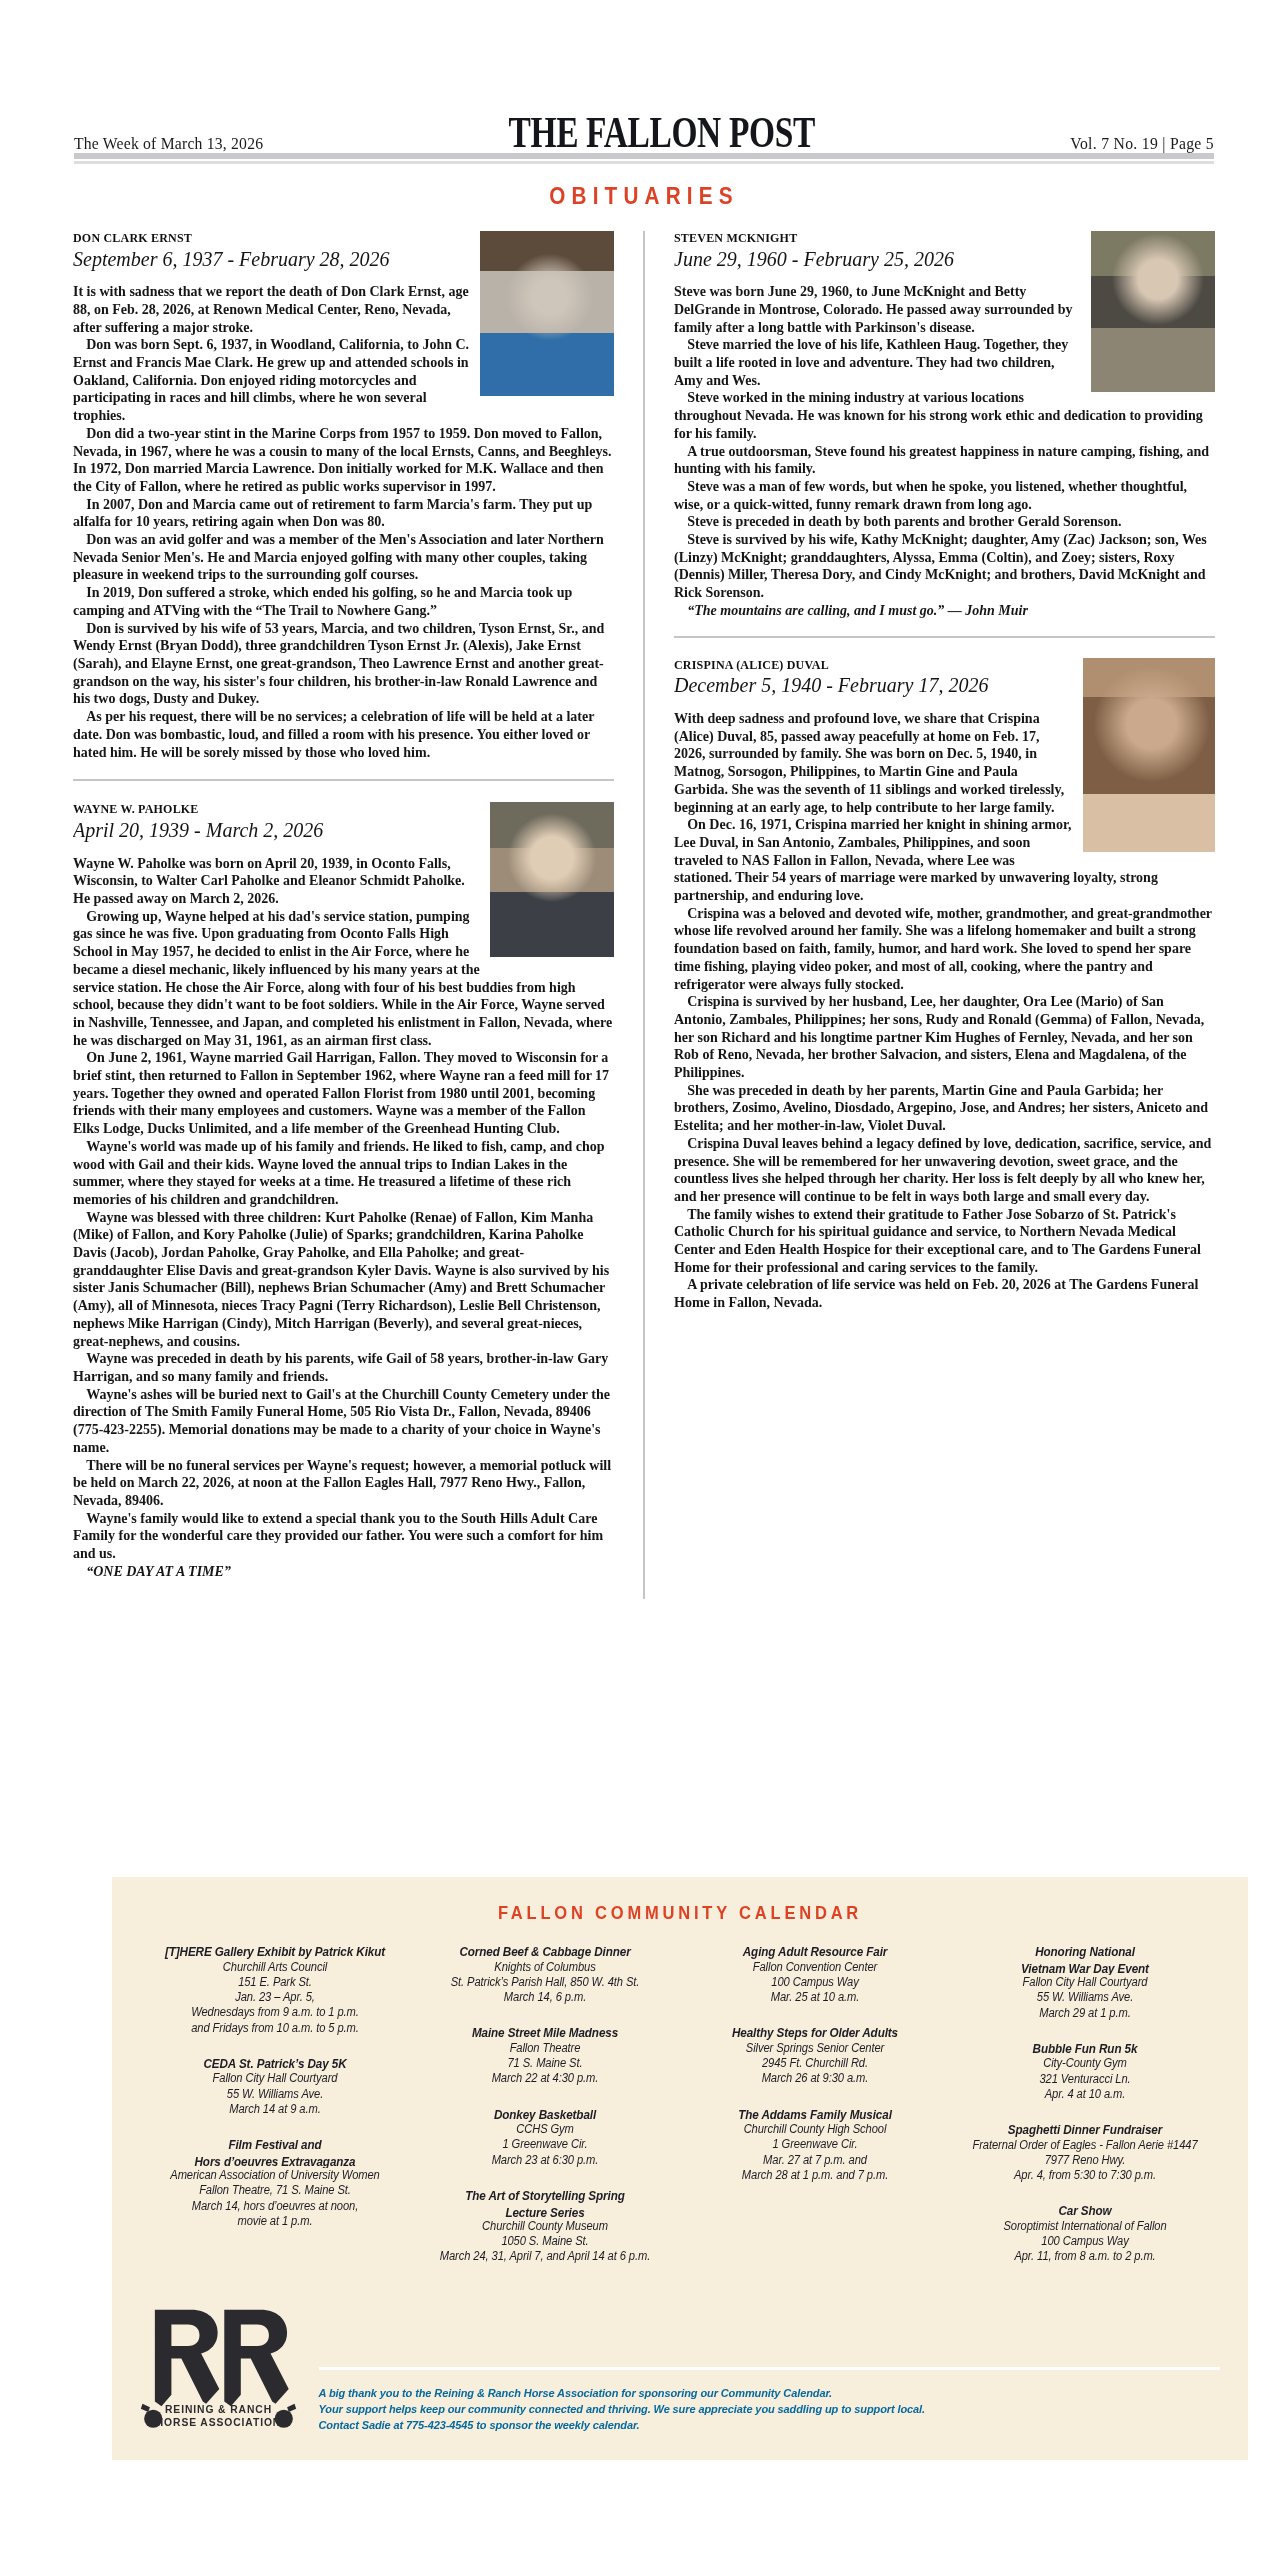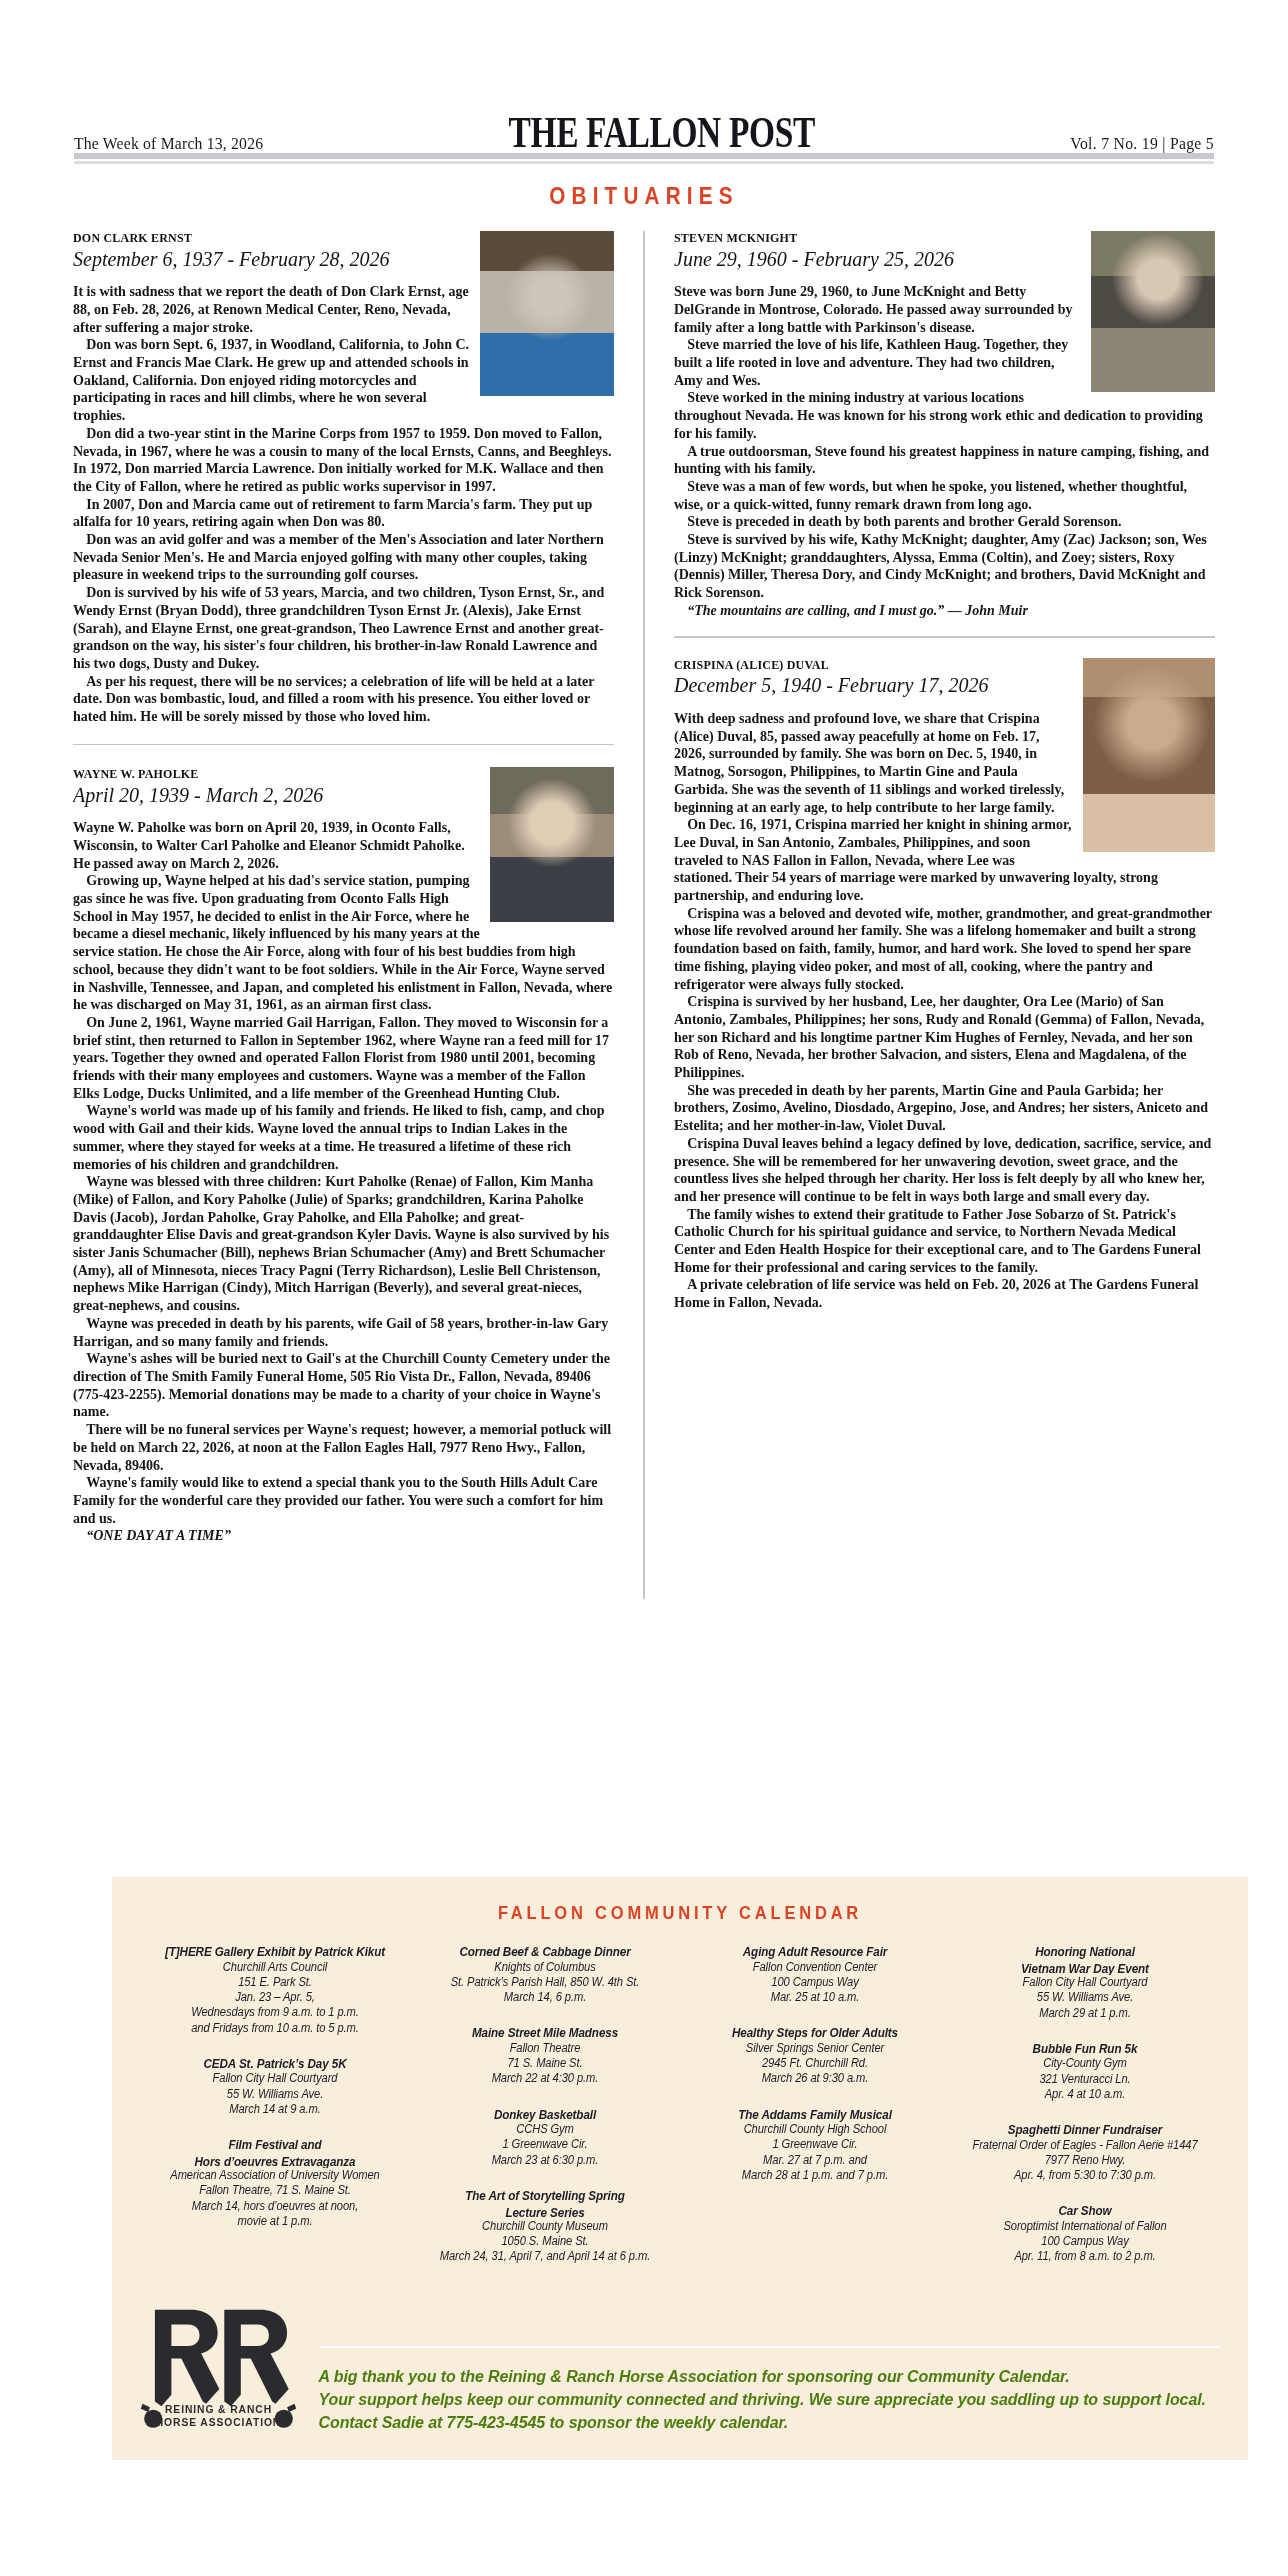--- a/index.html
+++ b/index.html
@@ -195,22 +195,22 @@
   }
   .logo svg { display:block; }
   .cal-thanks { flex:1; padding-bottom: 3.3px; }
   .cal-divider {
     height: 2.5px; background:#ffffff;
     margin-bottom: 16.5px; width: 100%;
   }
   .cal-thanks p {
     font-family:"Liberation Sans", sans-serif;
     font-weight:700; font-style: italic;
-    font-size: 16px; line-height: 1.44;
-    color:#4d7c0f;
+    font-size: 11px; line-height: 1.44;
+    color:#0369a1;
     letter-spacing:-0.1px;
   }
 </style>
 </head>
 <body>
 
 <div class="page">
 
   <div class="masthead">
     <div class="masthead-left">The Week of March 13, 2026</div>
@@ -231,20 +231,21 @@
           <div class="obit-head">
             <div class="portrait p1"></div>
             <div class="obit-name">DON CLARK ERNST</div>
             <div class="obit-dates">September 6, 1937 - February 28, 2026</div>
             <div class="obit-body">
               <p class="first">It is with sadness that we report the death of Don Clark Ernst, age 88, on Feb. 28, 2026, at Renown Medical Center, Reno, Nevada, after suffering a major stroke.</p>
               <p>Don was born Sept. 6, 1937, in Woodland, California, to John C. Ernst and Francis Mae Clark. He grew up and attended schools in Oakland, California. Don enjoyed riding motorcycles and participating in races and hill climbs, where he won several trophies.</p>
               <p>Don did a two-year stint in the Marine Corps from 1957 to 1959. Don moved to Fallon, Nevada, in 1967, where he was a cousin to many of the local Ernsts, Canns, and Beeghleys. In 1972, Don married Marcia Lawrence. Don initially worked for M.K. Wallace and then the City of Fallon, where he retired as public works supervisor in 1997.</p>
               <p>In 2007, Don and Marcia came out of retirement to farm Marcia's farm. They put up alfalfa for 10 years, retiring again when Don was 80.</p>
               <p>Don was an avid golfer and was a member of the Men's Association and later Northern Nevada Senior Men's. He and Marcia enjoyed golfing with many other couples, taking pleasure in weekend trips to the surrounding golf courses.</p>
+              <p>In 2019, Don suffered a stroke, which ended his golfing, so he and Marcia took up camping and ATVing with the “The Trail to Nowhere Gang.”</p>
               <p>Don is survived by his wife of 53 years, Marcia, and two children, Tyson Ernst, Sr., and Wendy Ernst (Bryan Dodd), three grandchildren Tyson Ernst Jr. (Alexis), Jake Ernst (Sarah), and Elayne Ernst, one great-grandson, Theo Lawrence Ernst and another great-grandson on the way, his sister's four children, his brother-in-law Ronald Lawrence and his two dogs, Dusty and Dukey.</p>
               <p>As per his request, there will be no services; a celebration of life will be held at a later date. Don was bombastic, loud, and filled a room with his presence. You either loved or hated him. He will be sorely missed by those who loved him.</p>
             </div>
           </div>
         </div>
 
         <div class="hr-sep"></div>
 
         <div class="obit">
           <div class="obit-head">

